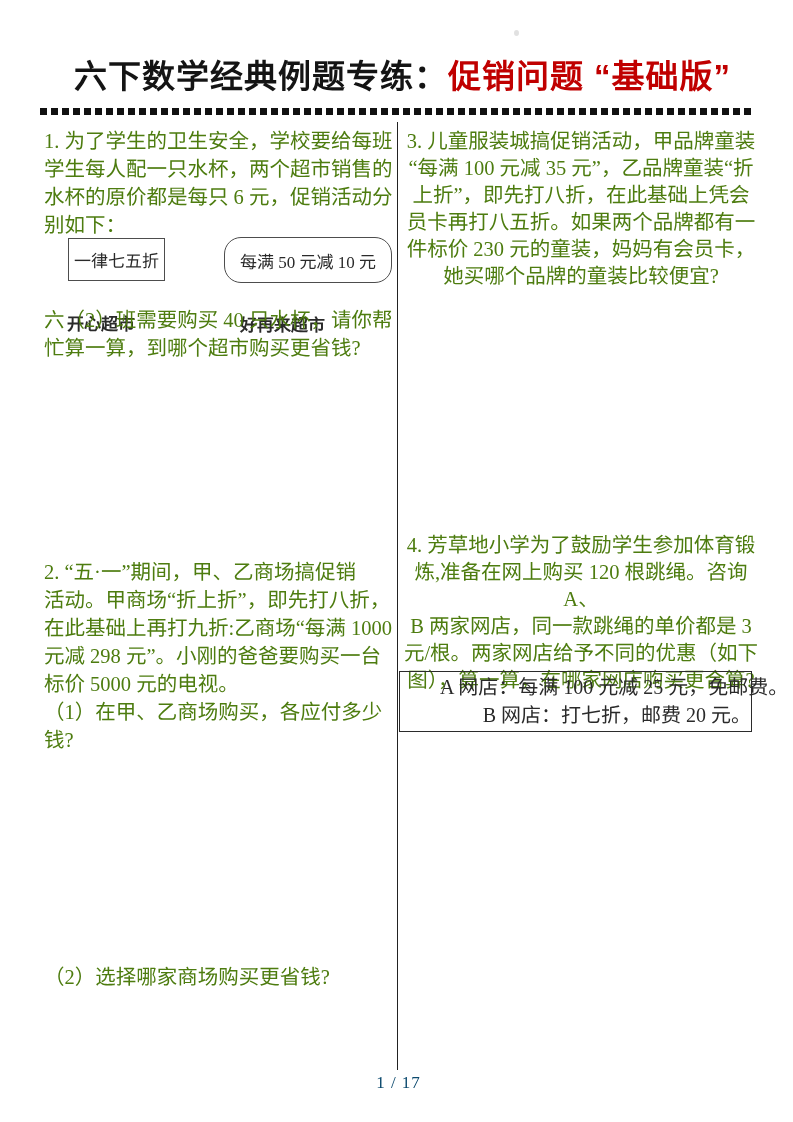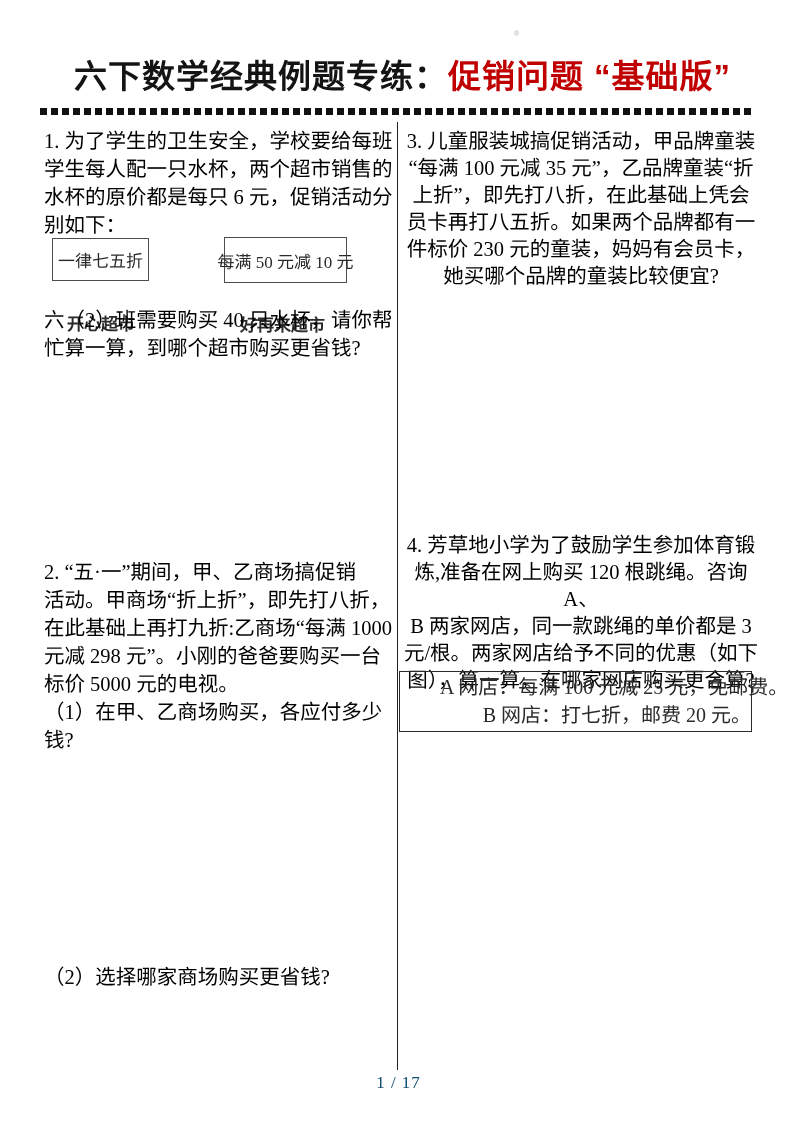--- a/index.html
+++ b/index.html
@@ -58,21 +58,21 @@
     top: 122px;
     width: 1.4px;
     height: 948px;
     background: #222;
   }
   .text {
     position: absolute;
     white-space: pre-line;
     font-size: 20.5px;
     line-height: 28px;
-    color: #000000;
+    color: #4d7c0f;
   }
   .text.right-col {
     line-height: 27px;
     text-align: center;
   }
   .p1-before { left: 44px; top: 127px; width: 350px; }
   .p1-after  { left: 44px; top: 306px; width: 352px; }
   .p2        { left: 44px; top: 558px; width: 352px; }
   .p2-sub    { left: 44px; top: 963px; width: 352px; }
   .p3        { left: 403px; top: 128px; width: 356px; }
@@ -82,22 +82,22 @@
     position: absolute;
     border: 1.5px solid #4d4d4d;
     display: flex;
     align-items: center;
     justify-content: center;
     font-size: 17px;
     color: #2a2a2a;
     box-sizing: border-box;
     white-space: nowrap;
   }
-  .offer-box.box1 { left: 52px;  top: 238px; width: 97px;  height: 43px; }
-  .offer-box.box2 { left: 224px; top: 237px; width: 123px; height: 46px; }
+  .offer-box.box1 { left: 68px;  top: 238px; width: 97px;  height: 43px; }
+  .offer-box.box2 { left: 224px; top: 237px; width: 168px; height: 46px; border-radius: 17px; }
   .offer-caption {
     position: absolute;
     font-size: 17px;
     font-weight: 600;
     color: #2a2a2a;
     white-space: nowrap;
     margin-top: 22px;
   }
   .offer-caption.cap1 { left: 67px;  top: 288px; width: 97px; }
   .offer-caption.cap2 { left: 240px; top: 289px; width: 152px; }

